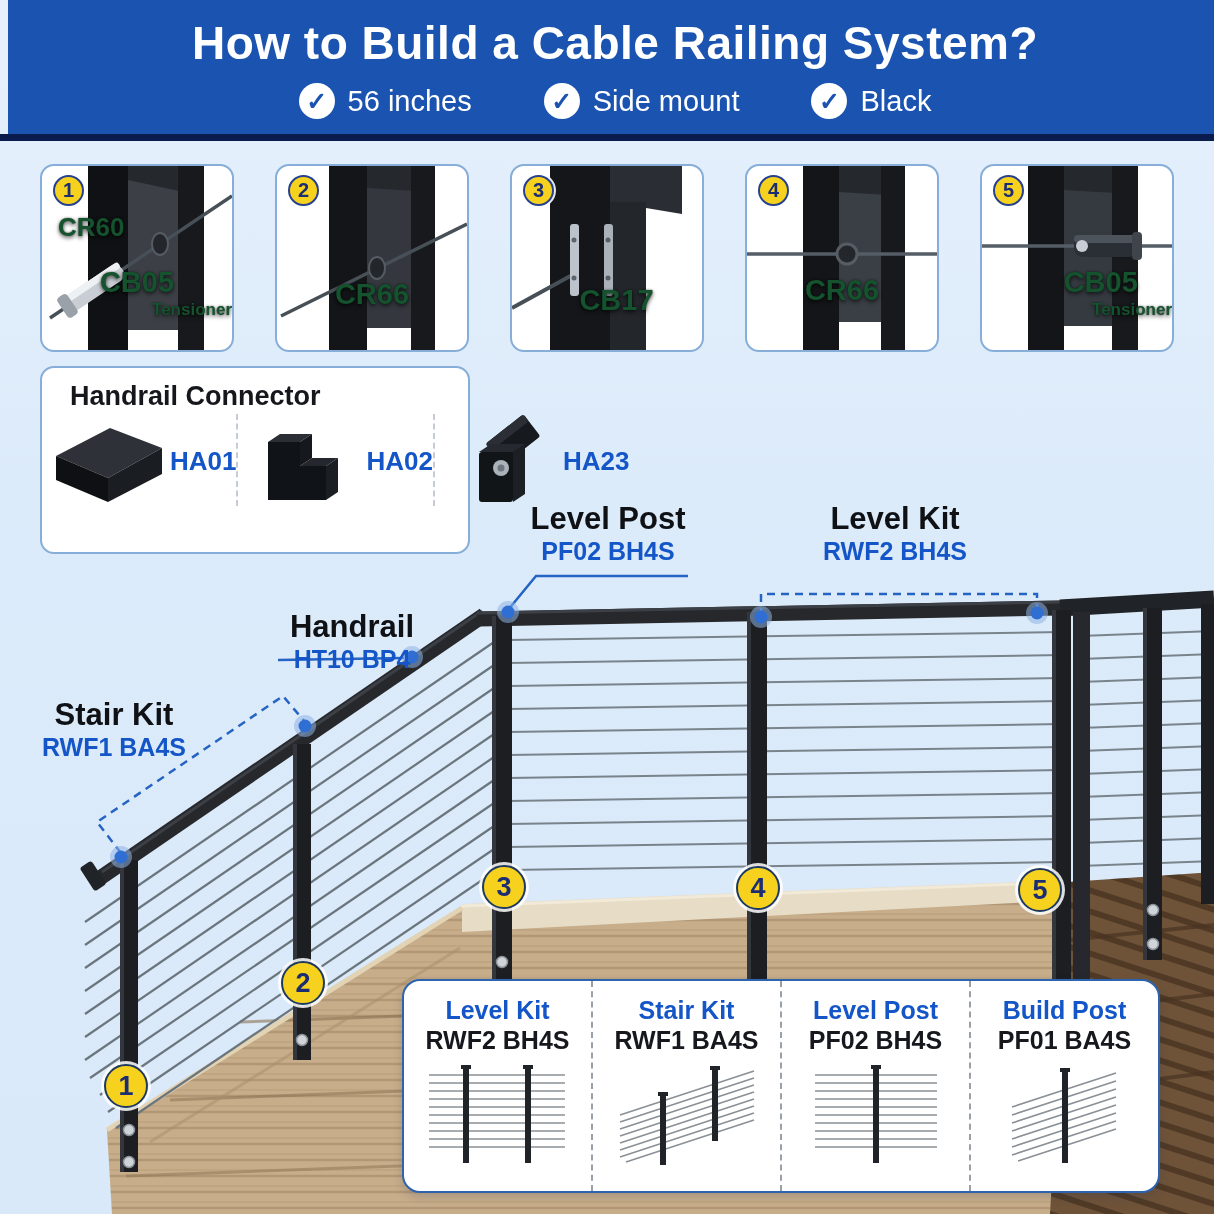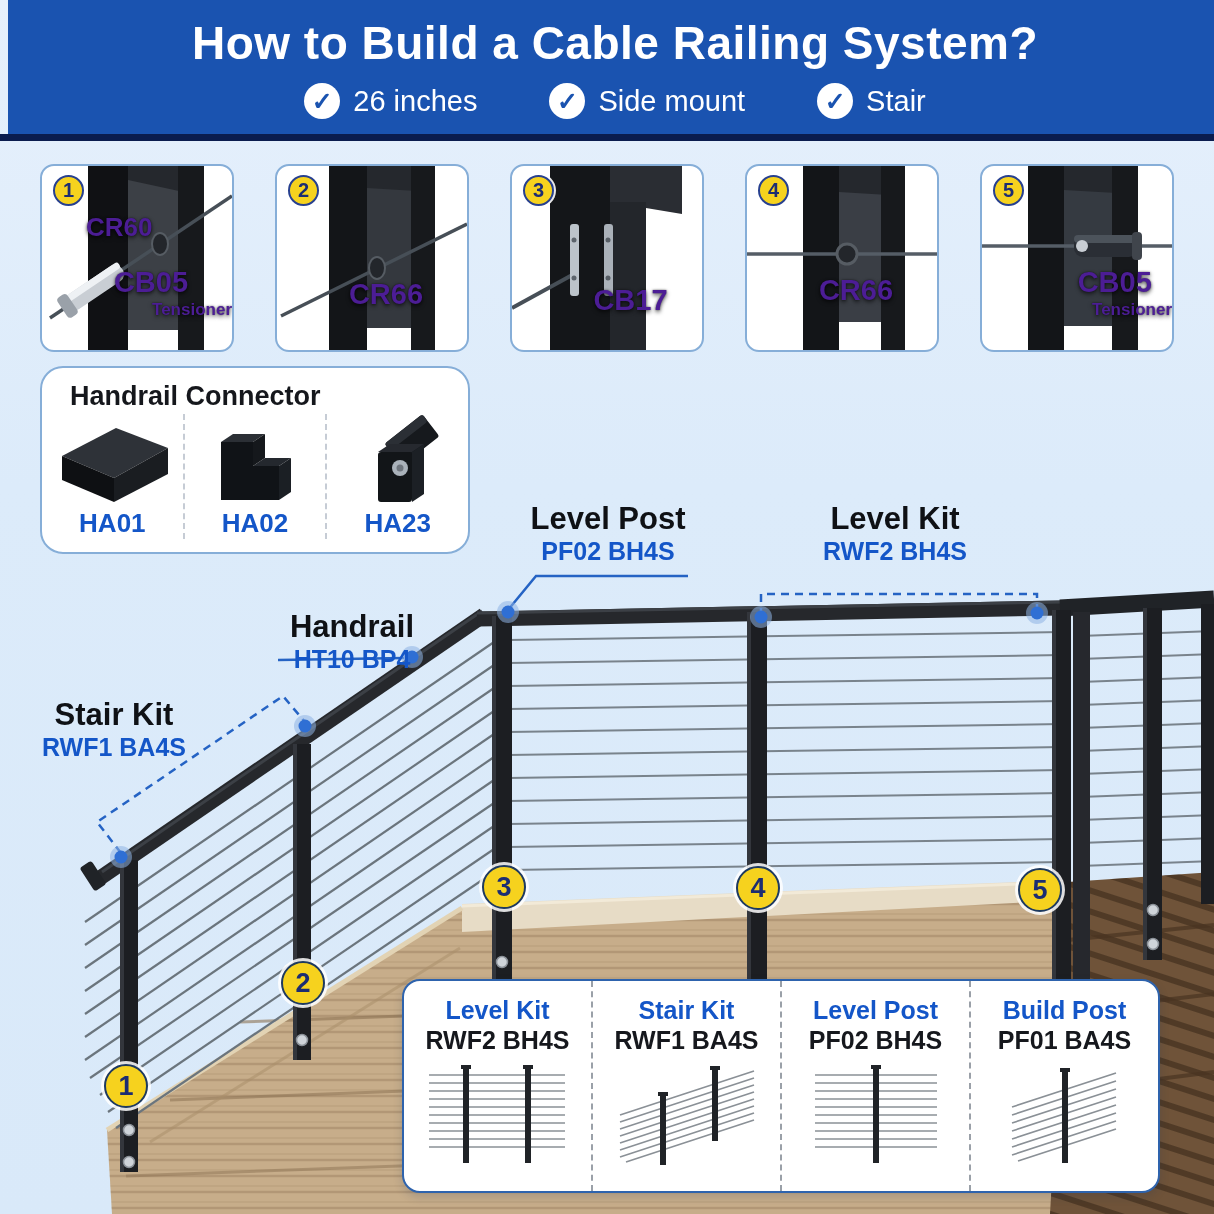--- a/index.html
+++ b/index.html
@@ -20,36 +20,36 @@
 
   
   .cards { position:absolute; left:40px; top:164px; width:1134px; display:flex; gap:41px; }
   .card { position:relative; width:194px; height:188px; background:#fff;
           border:2px solid #86aed8; border-radius:14px; overflow:hidden; }
   .card svg { position:absolute; left:0; top:0; }
   .card-badge { position:absolute; left:11px; top:9px; width:31px; height:31px; border-radius:50%;
                 background:#f6d21e; border:2px solid #27408f; color:#1c2d72;
                 font-size:20px; font-weight:bold; display:flex; align-items:center; justify-content:center;
                 box-shadow:0 0 0 2px rgba(255,255,255,.9); z-index:3; }
-  .card-label { position:absolute; color:#4c1d95; font-weight:bold; z-index:2;
-                text-shadow:0 2px 4px rgba(0,0,0,.65), 0 0 2px rgba(0,0,0,.5);margin-left:28px; }
+  .card-label { position:absolute; color:#14532d; font-weight:bold; z-index:2;
+                text-shadow:0 2px 4px rgba(0,0,0,.65), 0 0 2px rgba(0,0,0,.5); }
   .cl-top { left:16px; top:46px; font-size:26px; }
   .cl-main { left:0; right:0; top:100px; text-align:center; font-size:29px; }
   .cl-sub  { left:0; right:0; top:134px; text-align:right; font-size:17px; }
   .card.c5 .cl-main { left:25%; }  .card.c5 .cl-sub { left:25%; }
   .card.c3 .cl-main { top:118px; left:10%; }
   .card.c2 .cl-main { top:112px; }
   .card.c4 .cl-main { top:108px; }
 
   
   .connector-box { position:absolute; left:40px; top:366px; width:430px; height:188px;
-                   background:#fff; border:2px solid #86aed8; border-radius:23px; z-index:2; }
+                   background:#fff; border:2px solid #86aed8; border-radius:14px; z-index:2; }
   .connector-title { font-size:27px; font-weight:bold; color:#15171c; padding:13px 0 0 28px; }
   .connector-items { display:flex; margin-top:2px; }
-  .connector-item { flex:1; display:flex; flex-direction:column; align-items:center; }
+  .connector-item { flex:1; display:flex; align-items:center; }
   .connector-item + .connector-item { border-left:2px dashed #c6ccd5;justify-content:space-between; }
   .connector-code { font-size:26px; font-weight:bold; color:#1456c8; margin-top:2px; }
 
   
   .scene-svg { position:absolute; left:0; top:0; z-index:1; pointer-events:none; }
   .callout { position:absolute; text-align:center; z-index:2; }
   .callout .co-title { font-size:31px; font-weight:bold; color:#0f1115; line-height:1.1; }
   .callout .co-code  { font-size:25px; font-weight:bold; color:#1456c8; line-height:1.25; }
   .marker { position:absolute; width:44px; height:44px; border-radius:50%;
             background:#f6d21e; border:2px solid #1e3a5f; color:#1c2d72;
@@ -69,29 +69,29 @@
 </head>
 <body>
 
 <div class="page">
 
   <header class="banner">
     <h1>How to Build a Cable Railing System?</h1>
     <div class="checks">
       <div class="check-item">
         <span class="check-circle">✓</span>
-        <span>26 inches</span>
+        <span>56 inches</span>
       </div>
       <div class="check-item">
         <span class="check-circle">✓</span>
         <span>Side mount</span>
       </div>
       <div class="check-item">
         <span class="check-circle">✓</span>
-        <span>Stair</span>
+        <span>Black</span>
       </div>
     </div>
   </header>
   <div class="navy-strip"></div>
 
   <div class="cards">
 
     <div class="card c1">
       <svg width="194" height="188" viewBox="0 0 194 188">
         <rect x="46" y="0" width="40" height="188" fill="#101114"></rect>

